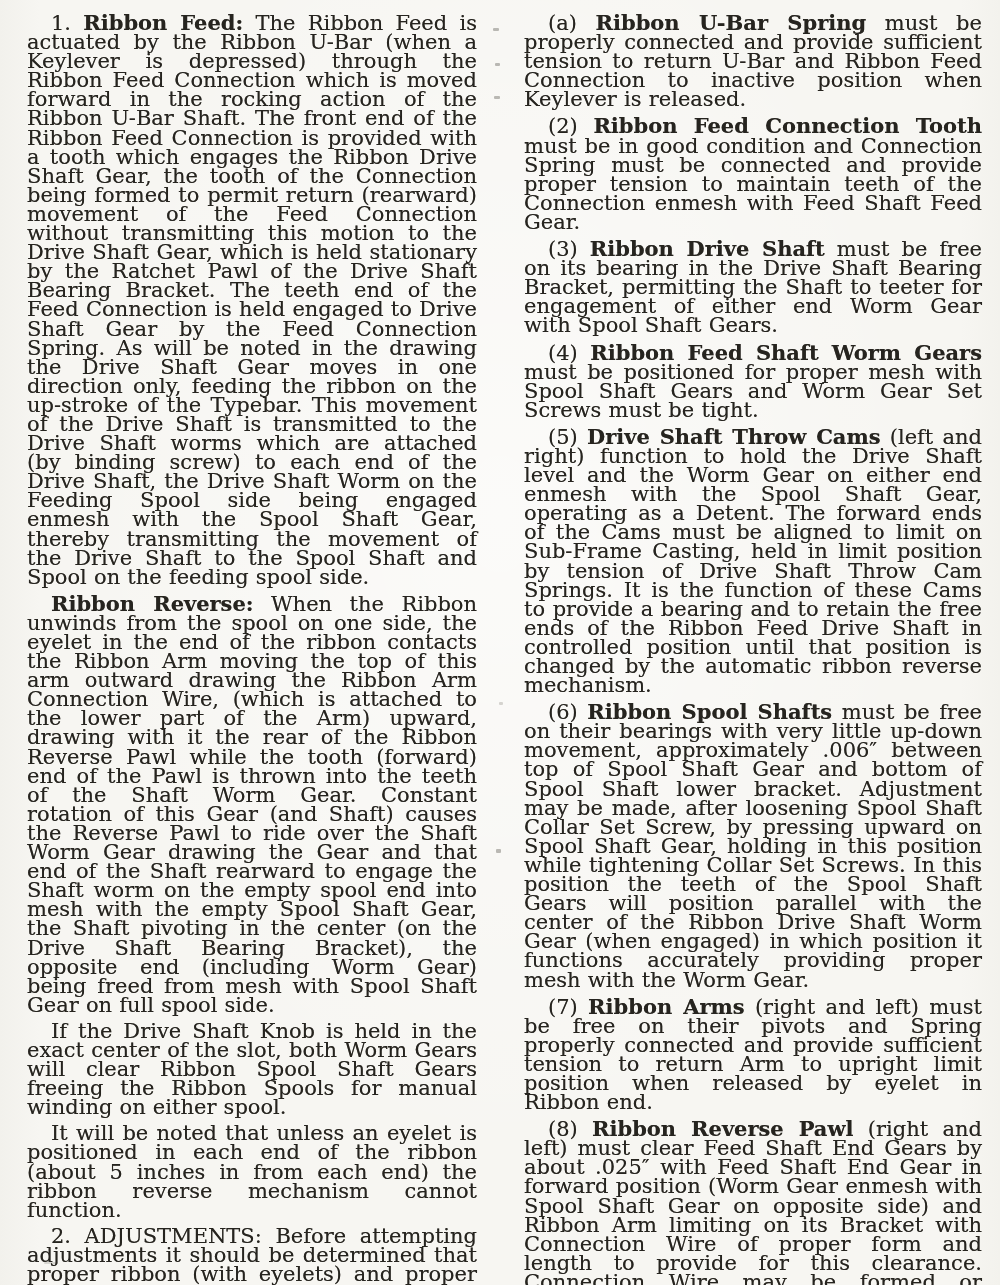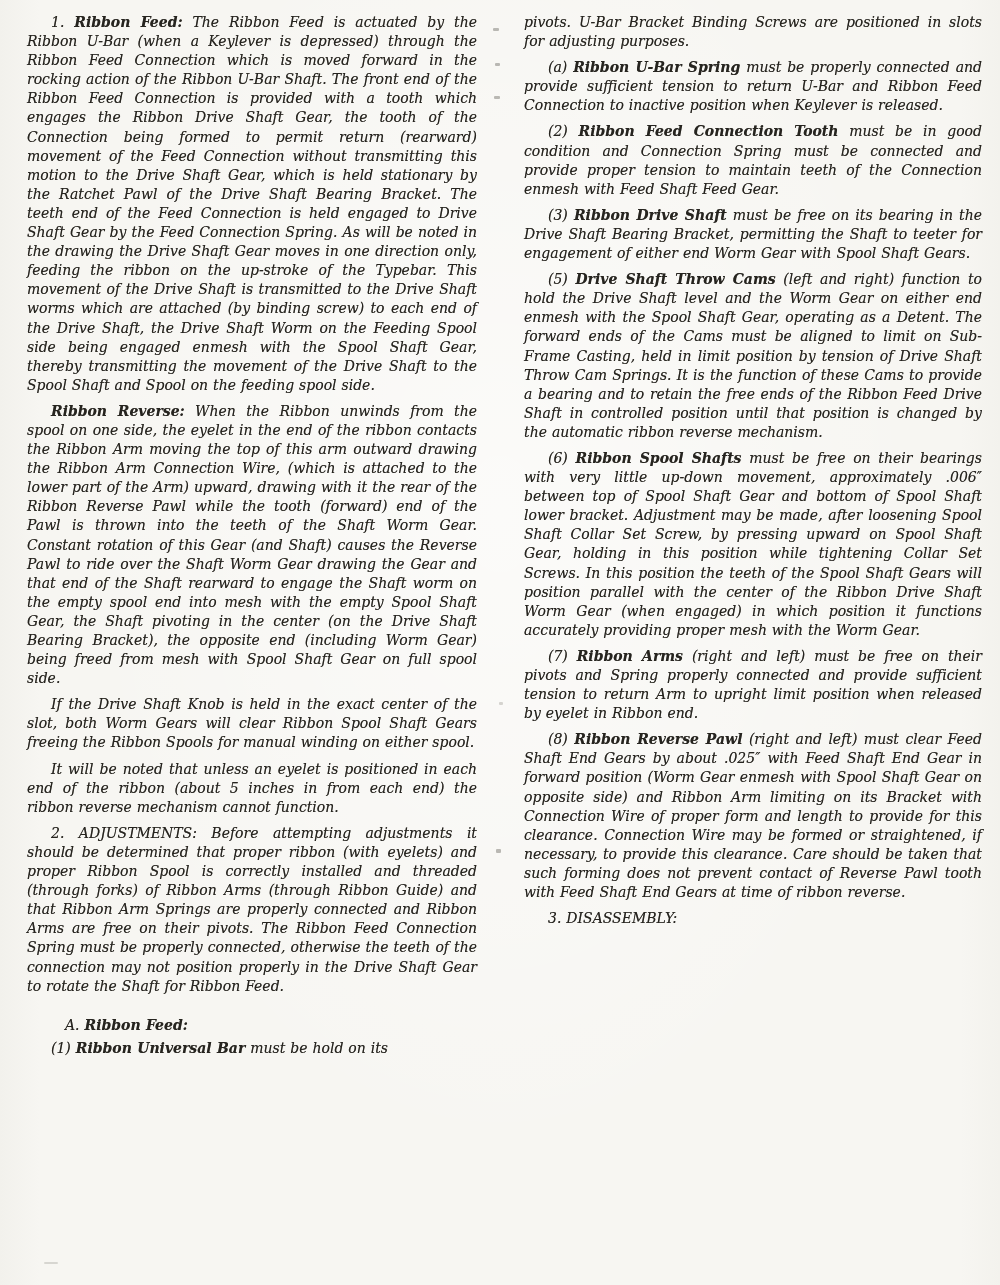--- a/index.html
+++ b/index.html
@@ -21,27 +21,26 @@
     color: #26241f;
   }
   .col {
     position: absolute;
     top: 13px;
   }
   .col-left  { left: 27px;  width: 450px; }
   .col-right { left: 524px; width: 458px; }
   .para {
     margin: 0 0 7px 0;
-    font-size: 14px;
+    font-size: 21px;
     line-height: 19.1px;
     text-align: justify;
     text-indent: 24px;
     word-spacing: 0.5px;
     text-shadow: 0 0 0.5px rgba(45,42,36,0.55);
-    font-style: italic;
   }
   .para .bold { font-weight: bold; }
   .para.noindent { text-indent: 0; }
   .para.subhead {
     text-indent: 38px;
     text-align: left;
     margin-top: 20px;
     margin-bottom: 4px;
   }
   .para.section {
@@ -68,24 +67,24 @@
   <div class="col col-left" id="col-left">
       <p class="para"><span>1.  </span><span class="bold">Ribbon Feed:</span><span>  The Ribbon Feed is actuated by the Ribbon U-Bar (when a Keylever is depressed) through the Ribbon Feed Connection which is moved forward in the rocking action of the Ribbon U-Bar Shaft.  The front end of the Ribbon Feed Connection is provided with a tooth which engages the Ribbon Drive Shaft Gear, the tooth of the Connection being formed to permit return (rearward) movement of the Feed Connection without transmitting this motion to the Drive Shaft Gear, which is held stationary by the Ratchet Pawl of the Drive Shaft Bearing Bracket.  The teeth end of the Feed Connection is held engaged to Drive Shaft Gear by the Feed Connection Spring.  As will be noted in the drawing the Drive Shaft Gear moves in one direction only, feeding the ribbon on the up-stroke of the Typebar.  This movement of the Drive Shaft is transmitted to the Drive Shaft worms which are attached (by binding screw) to each end of the Drive Shaft, the Drive Shaft Worm on the Feeding Spool side being engaged enmesh with the Spool Shaft Gear, thereby transmitting the movement of the Drive Shaft to the Spool Shaft and Spool on the feeding spool side.</span></p>
       <p class="para"><span class="bold">Ribbon Reverse:</span><span>  When the Ribbon unwinds from the spool on one side, the eyelet in the end of the ribbon contacts the Ribbon Arm moving the top of this arm outward drawing the Ribbon Arm Connection Wire, (which is attached to the lower part of the Arm) upward, drawing with it the rear of the Ribbon Reverse Pawl while the tooth (forward) end of the Pawl is thrown into the teeth of the Shaft Worm Gear.  Constant rotation of this Gear (and Shaft) causes the Reverse Pawl to ride over the Shaft Worm Gear drawing the Gear and that end of the Shaft rearward to engage the Shaft worm on the empty spool end into mesh with the empty Spool Shaft Gear, the Shaft pivoting in the center (on the Drive Shaft Bearing Bracket), the opposite end (including Worm Gear) being freed from mesh with Spool Shaft Gear on full spool side.</span></p>
       <p class="para"><span>If the Drive Shaft Knob is held in the exact center of the slot, both Worm Gears will clear Ribbon Spool Shaft Gears freeing the Ribbon Spools for manual winding on either spool.</span></p>
       <p class="para"><span>It will be noted that unless an eyelet is positioned in each end of the ribbon (about 5 inches in from each end) the ribbon reverse mechanism cannot function.</span></p>
       <p class="para"><span>2.  ADJUSTMENTS:  Before attempting adjustments it should be determined that proper ribbon (with eyelets) and proper Ribbon Spool is correctly installed and threaded (through forks) of Ribbon Arms (through Ribbon Guide) and that Ribbon Arm Springs are properly connected and Ribbon Arms are free on their pivots.  The Ribbon Feed Connection Spring must be properly connected, otherwise the teeth of the connection may not position properly in the Drive Shaft Gear to rotate the Shaft for Ribbon Feed.</span></p>
       <p class="para subhead"><span>A.  </span><span class="bold">Ribbon Feed:</span></p>
       <p class="para"><span>(1)  </span><span class="bold">Ribbon Universal Bar</span><span> must be hold on its</span></p>
     </div>
   <div class="col col-right" id="col-right">
-      <p class="para noindent"><span>pivots.  U-Bar Bracket Binding Screws are positioned in slots for adjusting purposes.</span></p>
       <p class="para"><span>(a)  </span><span class="bold">Ribbon U-Bar Spring</span><span> must be properly connected and provide sufficient tension to return U-Bar and Ribbon Feed Connection to inactive position when Keylever is released.</span></p>
       <p class="para"><span>(2)  </span><span class="bold">Ribbon Feed Connection Tooth</span><span> must be in good condition and Connection Spring must be connected and provide proper tension to maintain teeth of the Connection enmesh with Feed Shaft Feed Gear.</span></p>
       <p class="para"><span>(3)  </span><span class="bold">Ribbon Drive Shaft</span><span> must be free on its bearing in the Drive Shaft Bearing Bracket, permitting the Shaft to teeter for engagement of either end Worm Gear with Spool Shaft Gears.</span></p>
+      <p class="para"><span>(4)  </span><span class="bold">Ribbon Feed Shaft Worm Gears</span><span> must be positioned for proper mesh with Spool Shaft Gears and Worm Gear Set Screws must be tight.</span></p>
       <p class="para"><span>(5)  </span><span class="bold">Drive Shaft Throw Cams</span><span> (left and right) function to hold the Drive Shaft level and the Worm Gear on either end enmesh with the Spool Shaft Gear, operating as a Detent.  The forward ends of the Cams must be aligned to limit on Sub-Frame Casting, held in limit position by tension of Drive Shaft Throw Cam Springs.  It is the function of these Cams to provide a bearing and to retain the free ends of the Ribbon Feed Drive Shaft in controlled position until that position is changed by the automatic ribbon reverse mechanism.</span></p>
       <p class="para"><span>(6)  </span><span class="bold">Ribbon Spool Shafts</span><span> must be free on their bearings with very little up-down movement, approximately .006″ between top of Spool Shaft Gear and bottom of Spool Shaft lower bracket.  Adjustment may be made, after loosening Spool Shaft Collar Set Screw, by pressing upward on Spool Shaft Gear, holding in this position while tightening Collar Set Screws. In this position the teeth of the Spool Shaft Gears will position parallel with the center of the Ribbon Drive Shaft Worm Gear (when engaged) in which position it functions accurately providing proper mesh with the Worm Gear.</span></p>
       <p class="para"><span>(7)  </span><span class="bold">Ribbon Arms</span><span> (right and left) must be free on their pivots and Spring properly connected and provide sufficient tension to return Arm to upright limit position when released by eyelet in Ribbon end.</span></p>
       <p class="para"><span>(8)  </span><span class="bold">Ribbon Reverse Pawl</span><span> (right and left) must clear Feed Shaft End Gears by about .025″ with Feed Shaft End Gear in forward position (Worm Gear enmesh with Spool Shaft Gear on opposite side) and Ribbon Arm limiting on its Bracket with Connection Wire of proper form and length to provide for this clearance.  Connection Wire may be formed or straightened, if necessary, to provide this clearance.  Care should be taken that such forming does not prevent contact of Reverse Pawl tooth with Feed Shaft End Gears at time of ribbon reverse.</span></p>
       <p class="para section"><span>3.  DISASSEMBLY:</span></p>
     </div>
   <div class="speck s1"></div>
   <div class="speck s2"></div>
   <div class="speck s3"></div>
   <div class="speck s4"></div>

